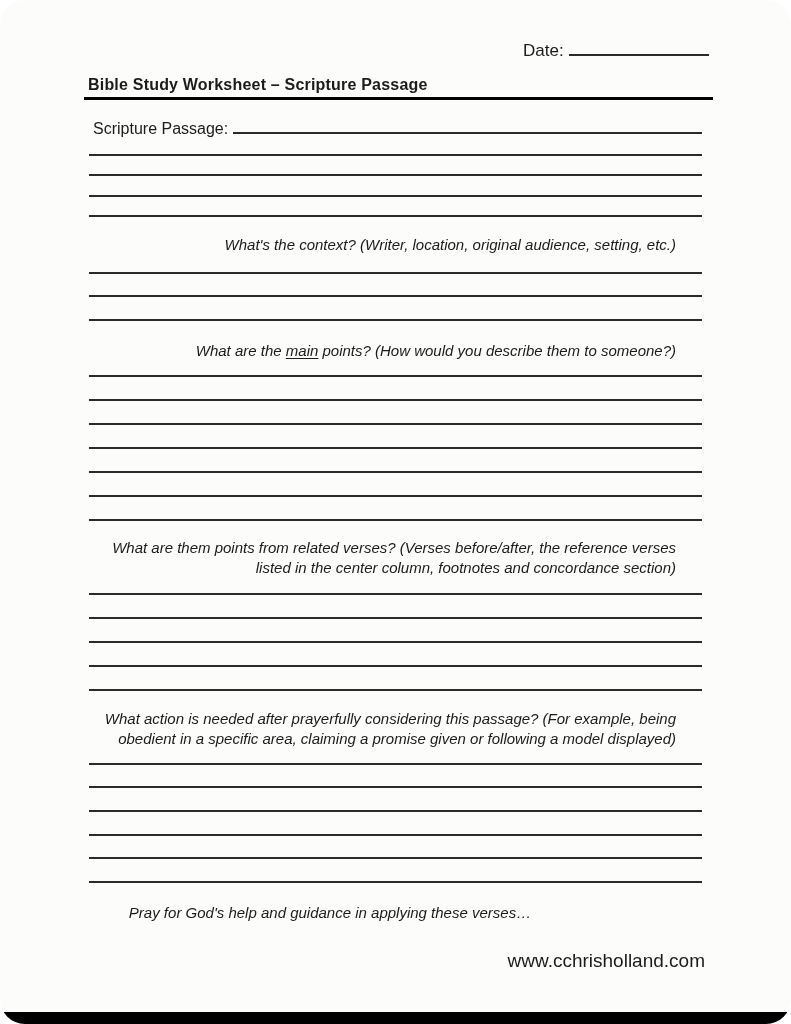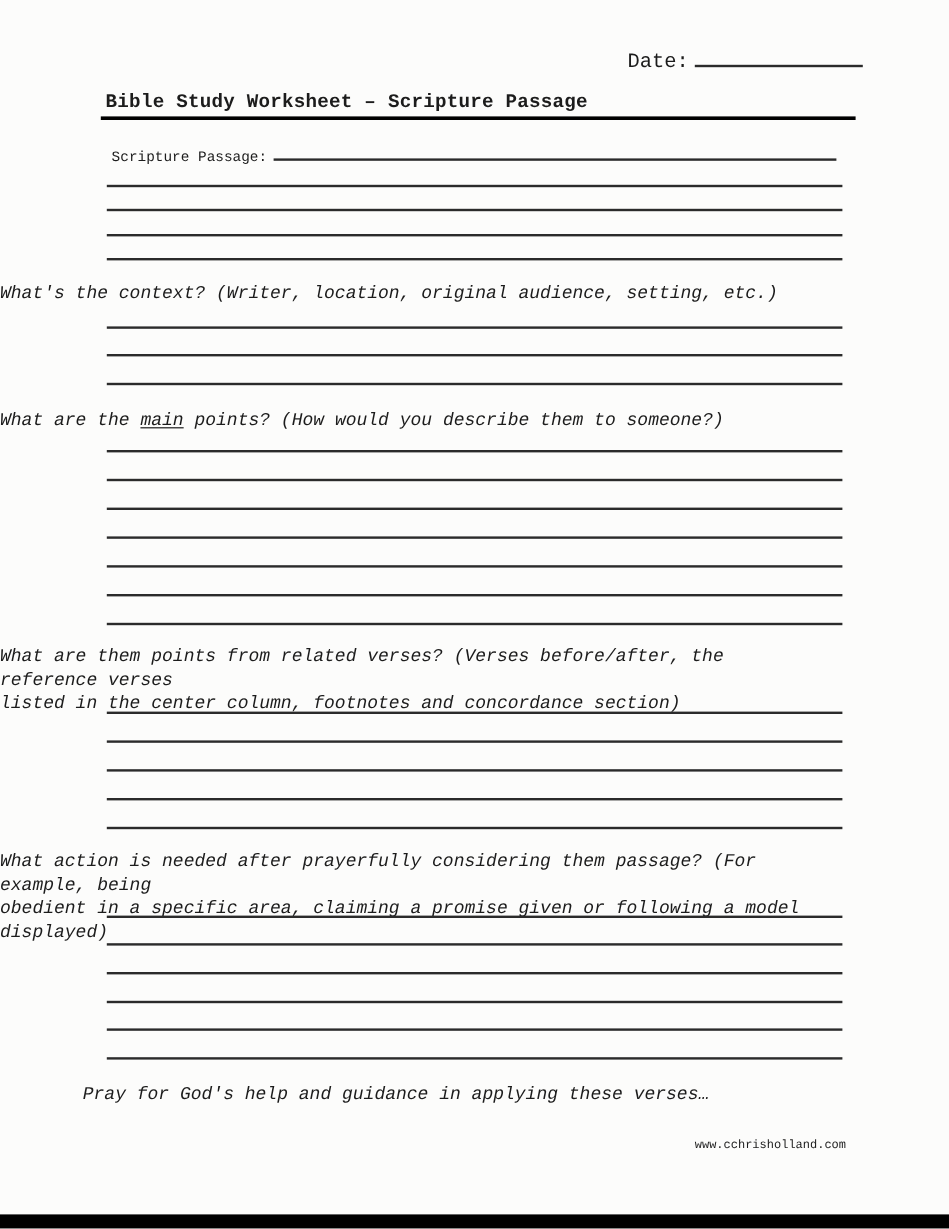--- a/index.html
+++ b/index.html
@@ -4,22 +4,23 @@
 <title>Bible Study Worksheet</title>
 <style>
   html, body { margin: 0; padding: 0; background: #ffffff; }
 
   .page {
     position: relative;
     width: 791px;
     height: 1024px;
     background: var(--paper, #fcfcfb);
     color: var(--ink, #1c1c1c);
-    font-family: Liberation Mono, monospace;
+    font-family: Liberation Sans, sans-serif;
     overflow: hidden;
+    border-radius: 25px;
   }
 
   
   .date-row {
     position: absolute;
     top: 40px;
     left: 523px;
     font-size: 17px;
     white-space: nowrap;
   }
@@ -43,21 +44,21 @@
     padding-bottom: 3px;
     padding-left: 4px;
     border-bottom: 3px solid #000000;
   }
 
   
   .scripture-row {
     position: absolute;
     top: 119px;
     left: 93px;
-    font-size: 12px;
+    font-size: 16px;
     white-space: nowrap;
   }
   .scripture-line {
     display: inline-block;
     width: 469px;
     height: 13px;
     border-bottom: 2px solid var(--rule, #2b2b2b);
     margin-left: 5px;
   }
 
@@ -80,21 +81,21 @@
   .r-related-verses { top: 571px; }
   .r-related-verses .rule { height: 24px; }
   .r-action { top: 741px; }
   .r-action .rule { height: 23.7px; }
 
   
   .question {
     position: absolute;
     left: 0;
     width: 676px;
-    text-align: left;
+    text-align: right;
     font-style: italic;
     font-size: 15px;
     line-height: 19.5px;
   }
   .q-context { top: 235px; }
   .q-main-points { top: 341px; }
   .q-related-verses { top: 538px; }
   .q-action { top: 709px; }
   .question u { text-underline-offset: 2px; }
 
@@ -105,21 +106,21 @@
     width: 660px;
     text-align: center;
     font-style: italic;
     font-size: 15px;
   }
 
   .footer-url {
     position: absolute;
     top: 950px;
     right: 86px;
-    font-size: 10px;
+    font-size: 19px;
   }
 
   .bottom-bar {
     position: absolute;
     left: 0;
     bottom: 0;
     width: 791px;
     height: 12px;
     background: var(--bar, #000000);
   }
@@ -171,21 +172,21 @@
         <div>listed in the center column, footnotes and concordance section)</div>
       </div>
       <div class="rules r-related-verses">
         <div class="rule"></div>
         <div class="rule"></div>
         <div class="rule"></div>
         <div class="rule"></div>
         <div class="rule"></div>
       </div>
       <div class="question q-action">
-        <div>What action is needed after prayerfully considering them passage? (For example, being</div>
+        <div>What action is needed after prayerfully considering this passage? (For example, being</div>
         <div>obedient in a specific area, claiming a promise given or following a model displayed)</div>
       </div>
       <div class="rules r-action">
         <div class="rule"></div>
         <div class="rule"></div>
         <div class="rule"></div>
         <div class="rule"></div>
         <div class="rule"></div>
         <div class="rule"></div>
       </div>

